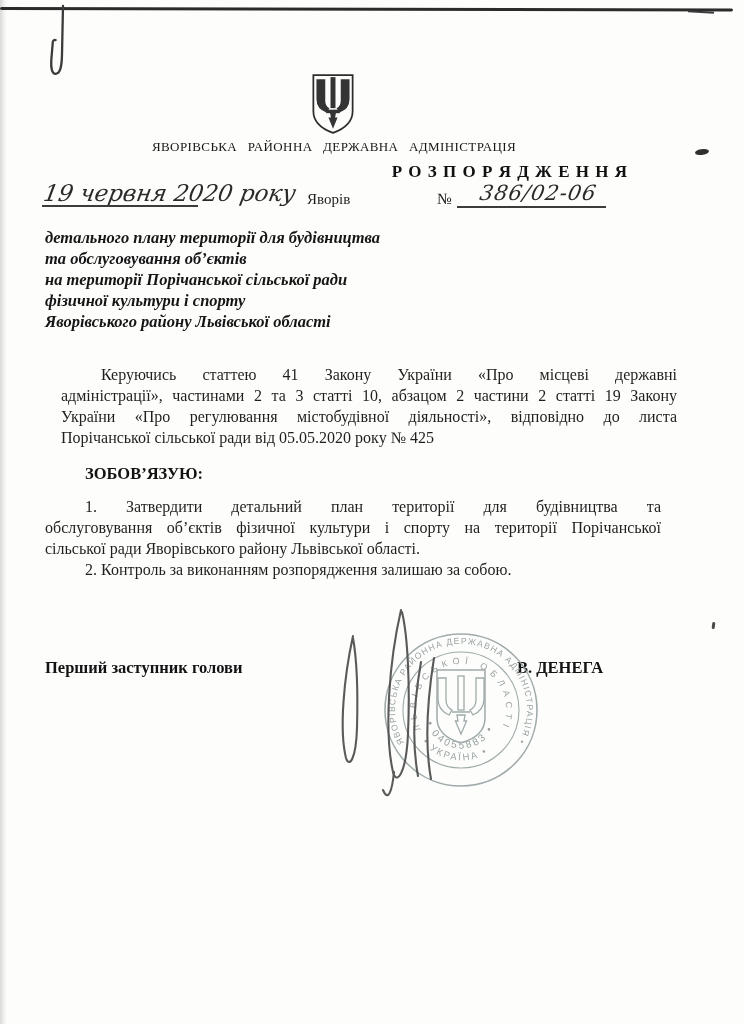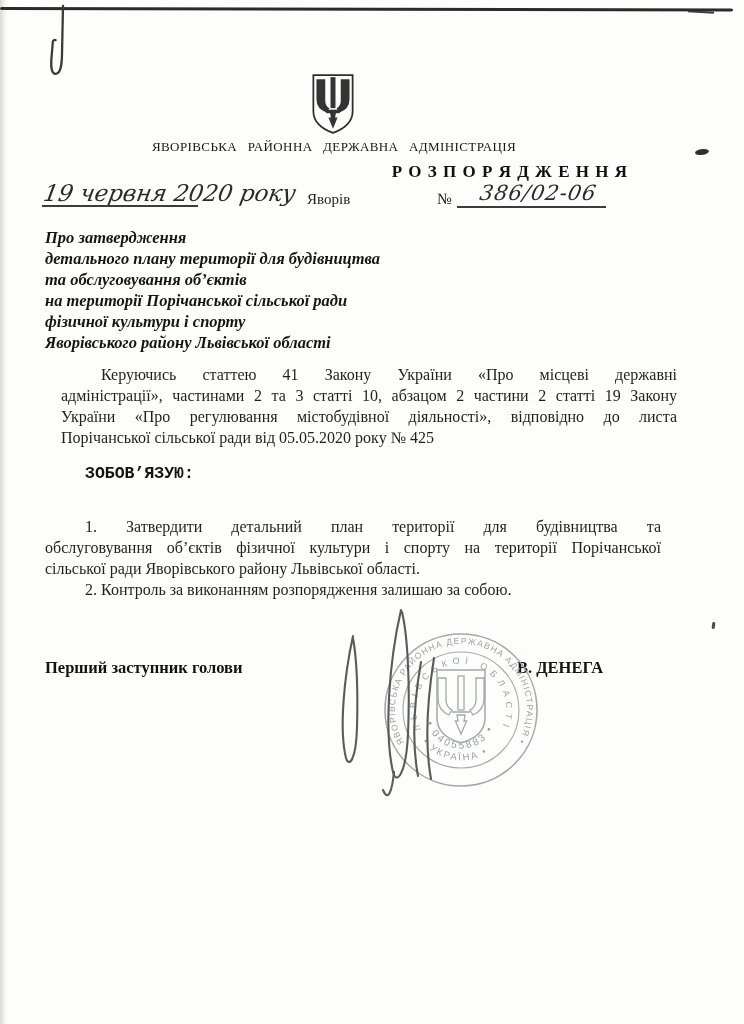--- a/index.html
+++ b/index.html
@@ -40,22 +40,22 @@
 
   
   .subject{position:absolute;left:45px;top:228px;width:440px;
     font-weight:bold;font-style:italic;font-size:16.5px;line-height:20.8px;color:#151515;}
 
   
   .bodyline{position:absolute;left:45px;width:616px;font-size:16px;line-height:21px;}
   .just{text-align:justify;text-align-last:justify;}
   .indent{text-indent:40px;}
   .preamble{top:364px;margin-left:16px;}
-  .order-heading{position:absolute;left:85px;top:464px;font-size:16.5px;font-weight:bold;color:#131313;font-family:Liberation Mono, monospace;}
-  .items{top:516px;}
+  .order-heading{position:absolute;left:85px;top:464px;font-size:16.5px;font-weight:bold;color:#131313;}
+  .items{top:496px;}
   .line{height:21px;overflow:visible;white-space:nowrap;}
   .line.just{white-space:normal;}
 
   
   .signer-title{position:absolute;left:45px;top:658px;font-size:16.5px;font-weight:bold;color:#131313;}
   .signer-name{position:absolute;left:517px;top:658px;font-size:16.5px;font-weight:bold;color:#131313;}
   .seal{position:absolute;left:372px;top:626px;opacity:0.88;}
   .seal text{font-family:"Liberation Sans","DejaVu Sans",sans-serif;}
   .ring-text{font-size:8.6px;letter-spacing:1.2px;fill:#8c9796;}
   .ring-text-2{font-size:9px;letter-spacing:5px;fill:#8c9796;}
@@ -93,21 +93,20 @@
   <div class="doc-type">Р О З П О Р Я Д Ж Е Н Н Я</div>
 
   <div class="handwriting hw-date">19 червня 2020 року</div>
   <div class="underline u-date"></div>
   <div class="place">Яворів</div>
   <div class="num-sign">№</div>
   <div class="handwriting hw-number">386/02-06</div>
   <div class="underline u-number"></div>
 
   <div class="subject">
-    <div class="line">Про затвердження</div>
     <div class="line">детального плану території для будівництва</div>
     <div class="line">та обслуговування об’єктів</div>
     <div class="line">на території Порічанської сільської ради</div>
     <div class="line">фізичної культури і спорту</div>
     <div class="line">Яворівського району  Львівської області</div>
   </div>
 
   <div class="bodyline preamble">
     <div class="line just indent">Керуючись статтею 41 Закону України «Про місцеві державні</div>
     <div class="line just">адміністрації», частинами 2 та 3 статті 10, абзацом 2 частини 2 статті 19 Закону</div>

